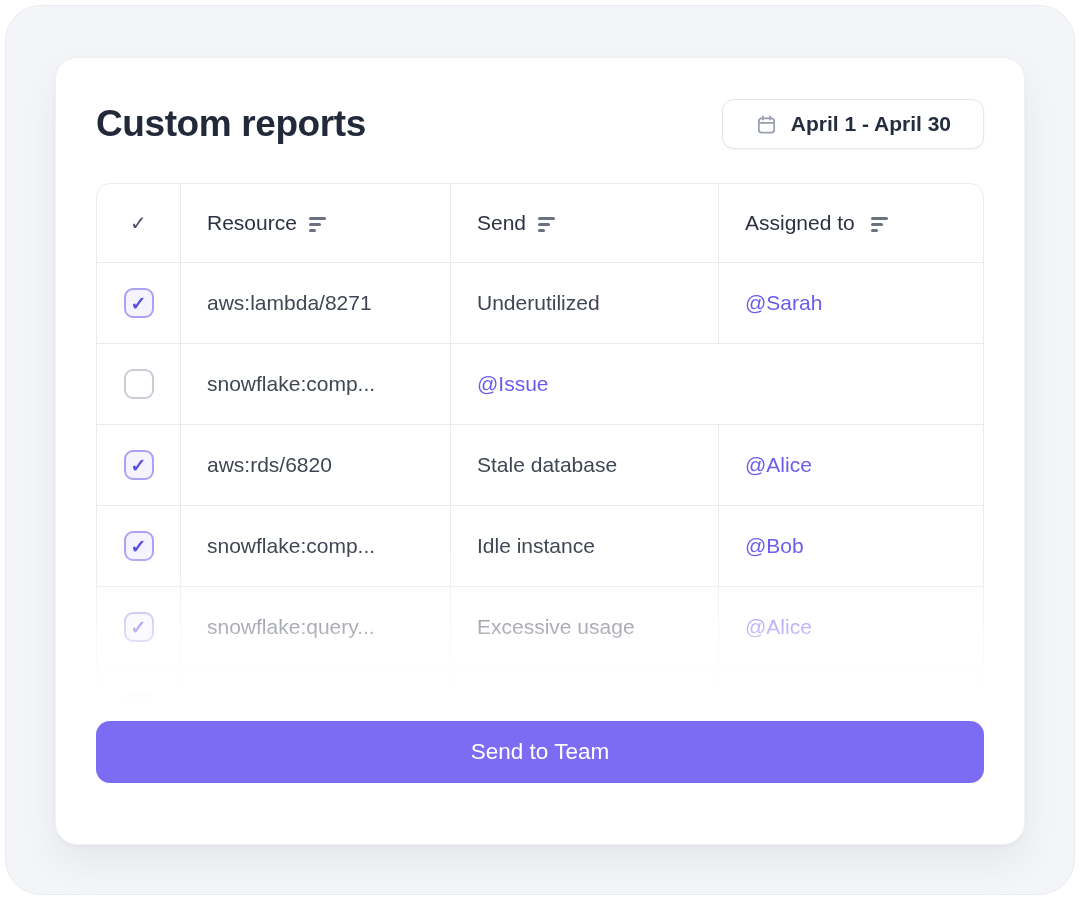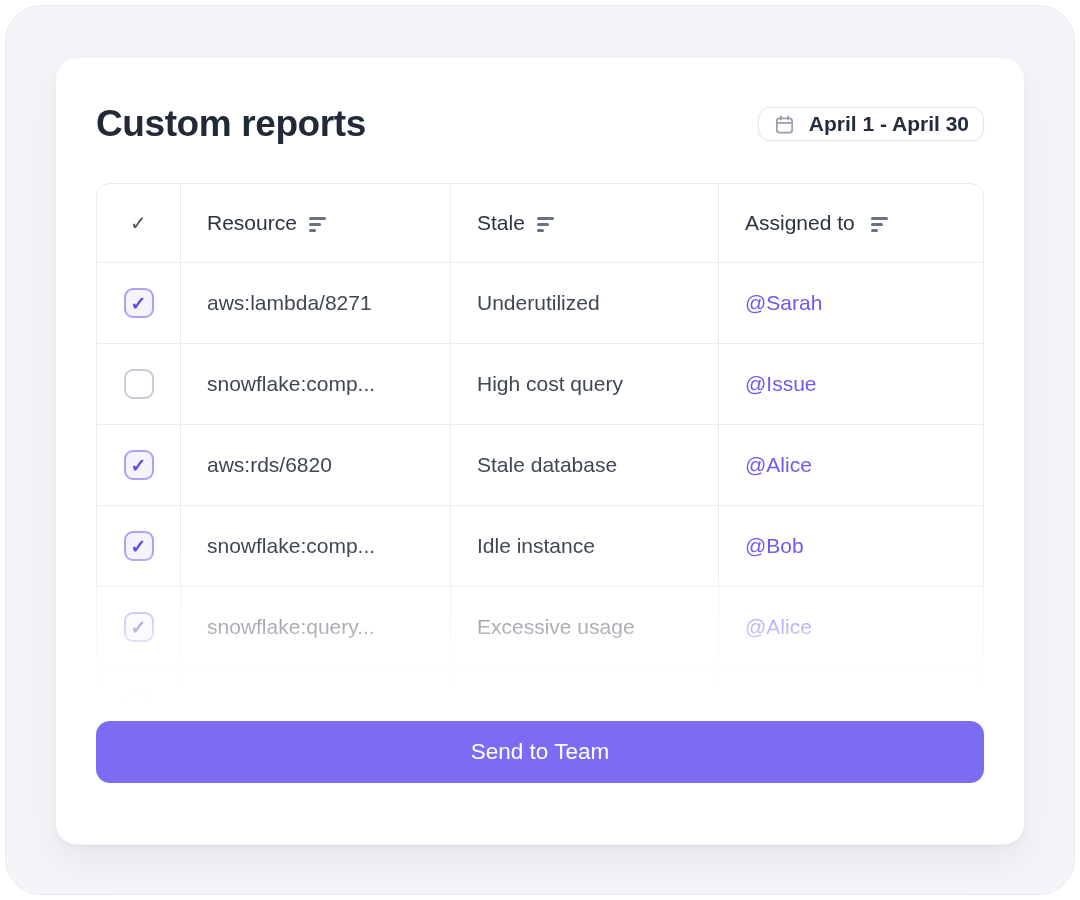--- a/index.html
+++ b/index.html
@@ -44,21 +44,21 @@
   .header-row{
     display:flex; align-items:center; justify-content:space-between;
     height:52px;
   }
   .title{
     font-size:37px; font-weight:700; letter-spacing:-0.4px;
     color:var(--title-text);
   }
   .date-chip{
     display:flex; align-items:center; gap:13px;
-    height:34px; padding:0 14px;
+    height:50px; padding:0 32px;
     background:#fff;
     border:1px solid #e3e6ec;
     border-radius:12px;
     box-shadow:0 1px 2px rgba(16,24,40,.05);
     font-size:21px; font-weight:600; color:#232d3e;
     cursor:pointer;
   }
   .cal-icon{display:inline-flex; align-items:center;}
   .table-zone{position:relative; margin-top:33px;}
   .table-wrap{
@@ -152,21 +152,21 @@
         </div>
         <div class="cell th">
           <span>Resource</span>
           <span class="sort-icon">
               <i></i>
               <i></i>
               <i></i>
             </span>
         </div>
         <div class="cell th">
-          <span>Stale</span>
+          <span>Send</span>
           <span class="sort-icon">
               <i></i>
               <i></i>
               <i></i>
             </span>
         </div>
         <div class="cell th">
           <span>Assigned to</span>
           <span class="sort-icon">
               <i></i>
@@ -196,23 +196,20 @@
   <div class="trow">
     <div class="cell c-check">
       <span class="checkbox">
         
       </span>
     </div>
     <div class="cell">
       <span>snowflake:comp...</span>
     </div>
     <div class="cell">
-      <span>High cost query</span>
-    </div>
-    <div class="cell">
       <span class="mention">@Issue</span>
     </div>
   </div>
 
   <div class="trow">
     <div class="cell c-check">
       <span class="checkbox checked">
         <span class="glyph">✓</span>
       </span>
     </div>

